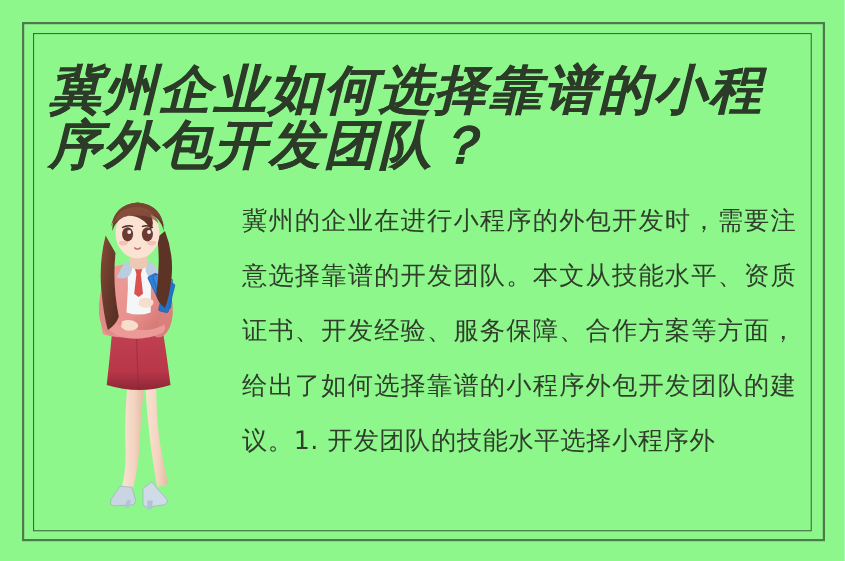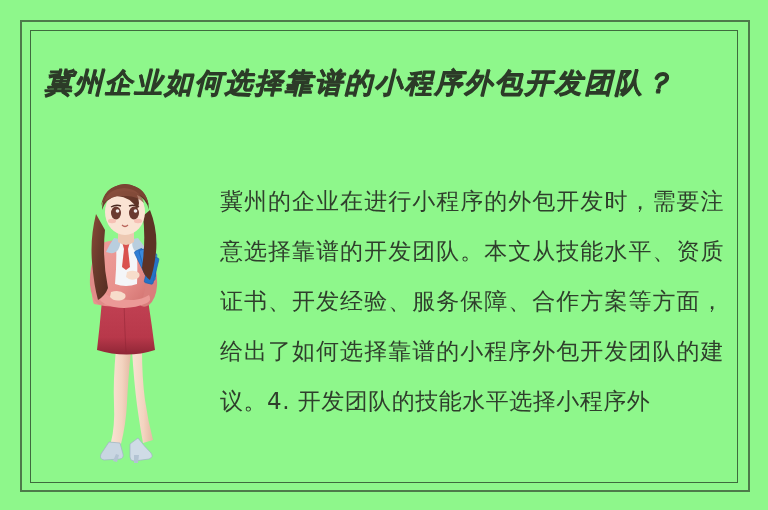--- a/index.html
+++ b/index.html
@@ -43,21 +43,21 @@
     pointer-events: none;
   }
 
   
   .title {
     position: absolute;
     left: 44px;
     top: 58px;
     width: 690px;
     font-family: "Liberation Serif", "DejaVu Serif", serif;
-    font-size: 28px;
+    font-size: 48px;
     line-height: 50px;
     font-weight: 700;
     font-style: italic;
     letter-spacing: 2px;
     color: #2c3b28;
     text-shadow: 0.6px 0.6px 0 #2c3b28;
     white-space: pre-wrap;
   }
 
   
@@ -191,15 +191,15 @@
       <path d="M48 45 q3 3 6 0" stroke="#b9655c" stroke-width="1.2" fill="none"></path>
 
       <g>
         <path d="M28 30 q0 -24 23 -26 q23 2 24 26 q-3 -12 -12 -15 q4 9 0 14 q-6 -12 -20 -13 q-11 2 -15 14 z" fill="url(#hairG)"></path>
         <path d="M27 26 q3 -20 24 -22 q21 2 24 22 q-5 -14 -24 -15 q-19 1 -24 15 z" fill="#7a4433"></path>
         <path d="M30 22 q8 -7 20 -6 q12 -1 20 7 q-4 -14 -20 -15 q-16 1 -20 14 z" fill="#8e5340" opacity="0.7"></path>
       </g>
     </svg>
   </div>
 
-  <div class="body-text">冀州的企业在进行小程序的外包开发时，需要注意选择靠谱的开发团队。本文从技能水平、资质证书、开发经验、服务保障、合作方案等方面，给出了如何选择靠谱的小程序外包开发团队的建议。4. 开发团队的技能水平选择小程序外</div>
+  <div class="body-text">冀州的企业在进行小程序的外包开发时，需要注意选择靠谱的开发团队。本文从技能水平、资质证书、开发经验、服务保障、合作方案等方面，给出了如何选择靠谱的小程序外包开发团队的建议。1. 开发团队的技能水平选择小程序外</div>
 
 </div>
 
 </body></html>

